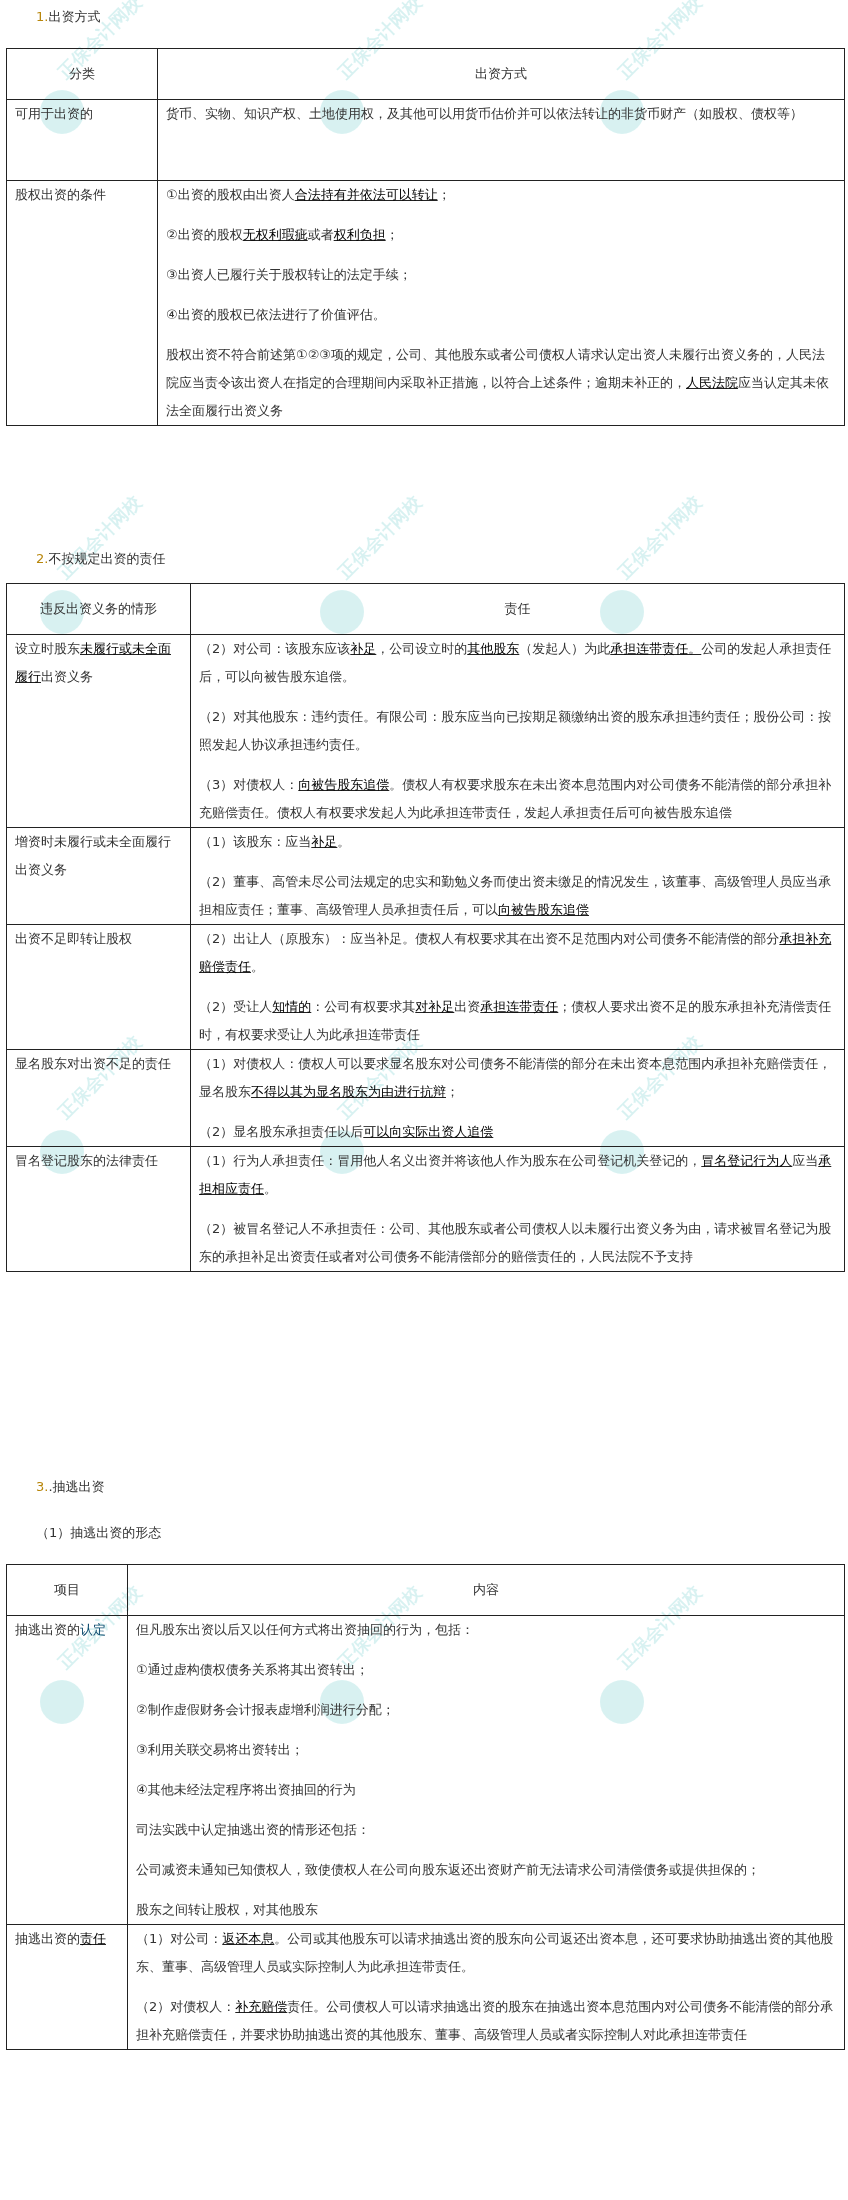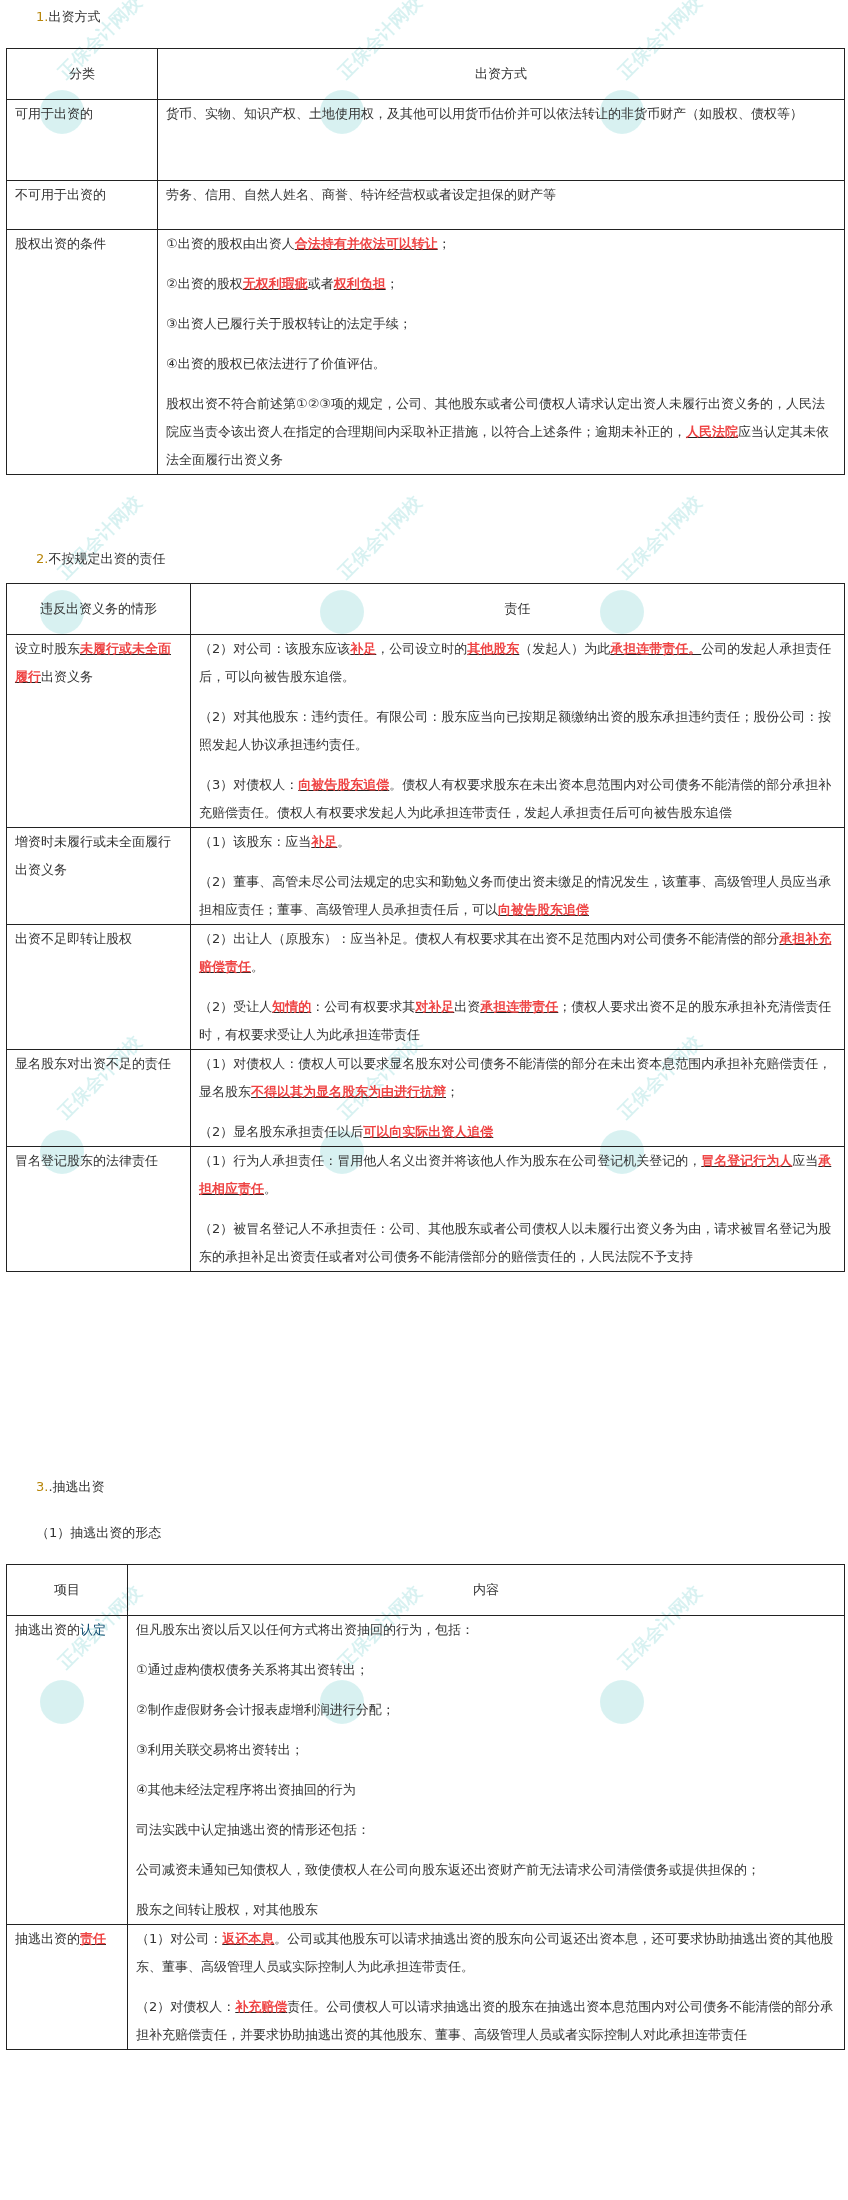--- a/index.html
+++ b/index.html
@@ -11,21 +11,21 @@
            color:#2fb8b8;font-size:18px;font-weight:bold;white-space:nowrap;}
   .heading{position:absolute;left:36px;font-size:13px;color:#333;text-align:right;}
   .heading .num{color:#b8860b;}
   table.t{position:absolute;left:6px;width:839px;border-collapse:collapse;table-layout:fixed;}
   table.t td{border:1.5px solid #222;vertical-align:top;padding:0 8px;line-height:28px;}
   table.t th{border:1.5px solid #222;font-weight:normal;height:48px;vertical-align:middle;text-align:center;line-height:20px;}
   td.c1{padding:6px 4px;}
   td.c2{padding:8px 8px 8px 10px;}
   td.c2 p{margin:0 0 12px 0;}
   td.c2 p:last-child{margin-bottom:0;}
-  .hl{color:#ef4444;font-weight:bold;text-decoration:underline;text-decoration-color:#222;}
+  .hl{color:#000000;font-weight:normal;text-decoration:underline;text-decoration-color:#222;}
   .hl-plain{color:#0c4a6e;}
 </style>
 </head>
 <body>
 
 <div class="wm" style="left:40px;top:60px">
     <div class="logo"></div>
     <div class="txt">正保会计网校</div>
   </div>
 <div class="wm" style="left:320px;top:60px">
@@ -83,24 +83,20 @@
       <col>
     </colgroup>
   <tbody>
       <tr>
     <th>分类</th>
     <th>出资方式</th>
   </tr>
   <tr style="height:81px">
     <td class="c1">可用于出资的</td>
     <td class="c2">货币、实物、知识产权、土地使用权，及其他可以用货币估价并可以依法转让的非货币财产（如股权、债权等）</td>
-  </tr>
-  <tr style="height:49px">
-    <td class="c1">不可用于出资的</td>
-    <td class="c2">劳务、信用、自然人姓名、商誉、特许经营权或者设定担保的财产等</td>
   </tr>
   <tr>
     <td class="c1">股权出资的条件</td>
     <td class="c2">
       <p><span>①出资的股权由出资人</span><span class="hl">合法持有并依法可以转让</span><span>；</span></p>
       <p><span>②出资的股权</span><span class="hl">无权利瑕疵</span><span>或者</span><span class="hl">权利负担</span><span>；</span></p>
       <p>③出资人已履行关于股权转让的法定手续；</p>
       <p>④出资的股权已依法进行了价值评估。</p>
       <p><span>股权出资不符合前述第①②③项的规定，公司、其他股东或者公司债权人请求认定出资人未履行出资义务的，人民法院应当责令该出资人在指定的合理期间内采取补正措施，以符合上述条件；逾期未补正的，</span><span class="hl">人民法院</span><span>应当认定其未依法全面履行出资义务</span></p>
     </td>

